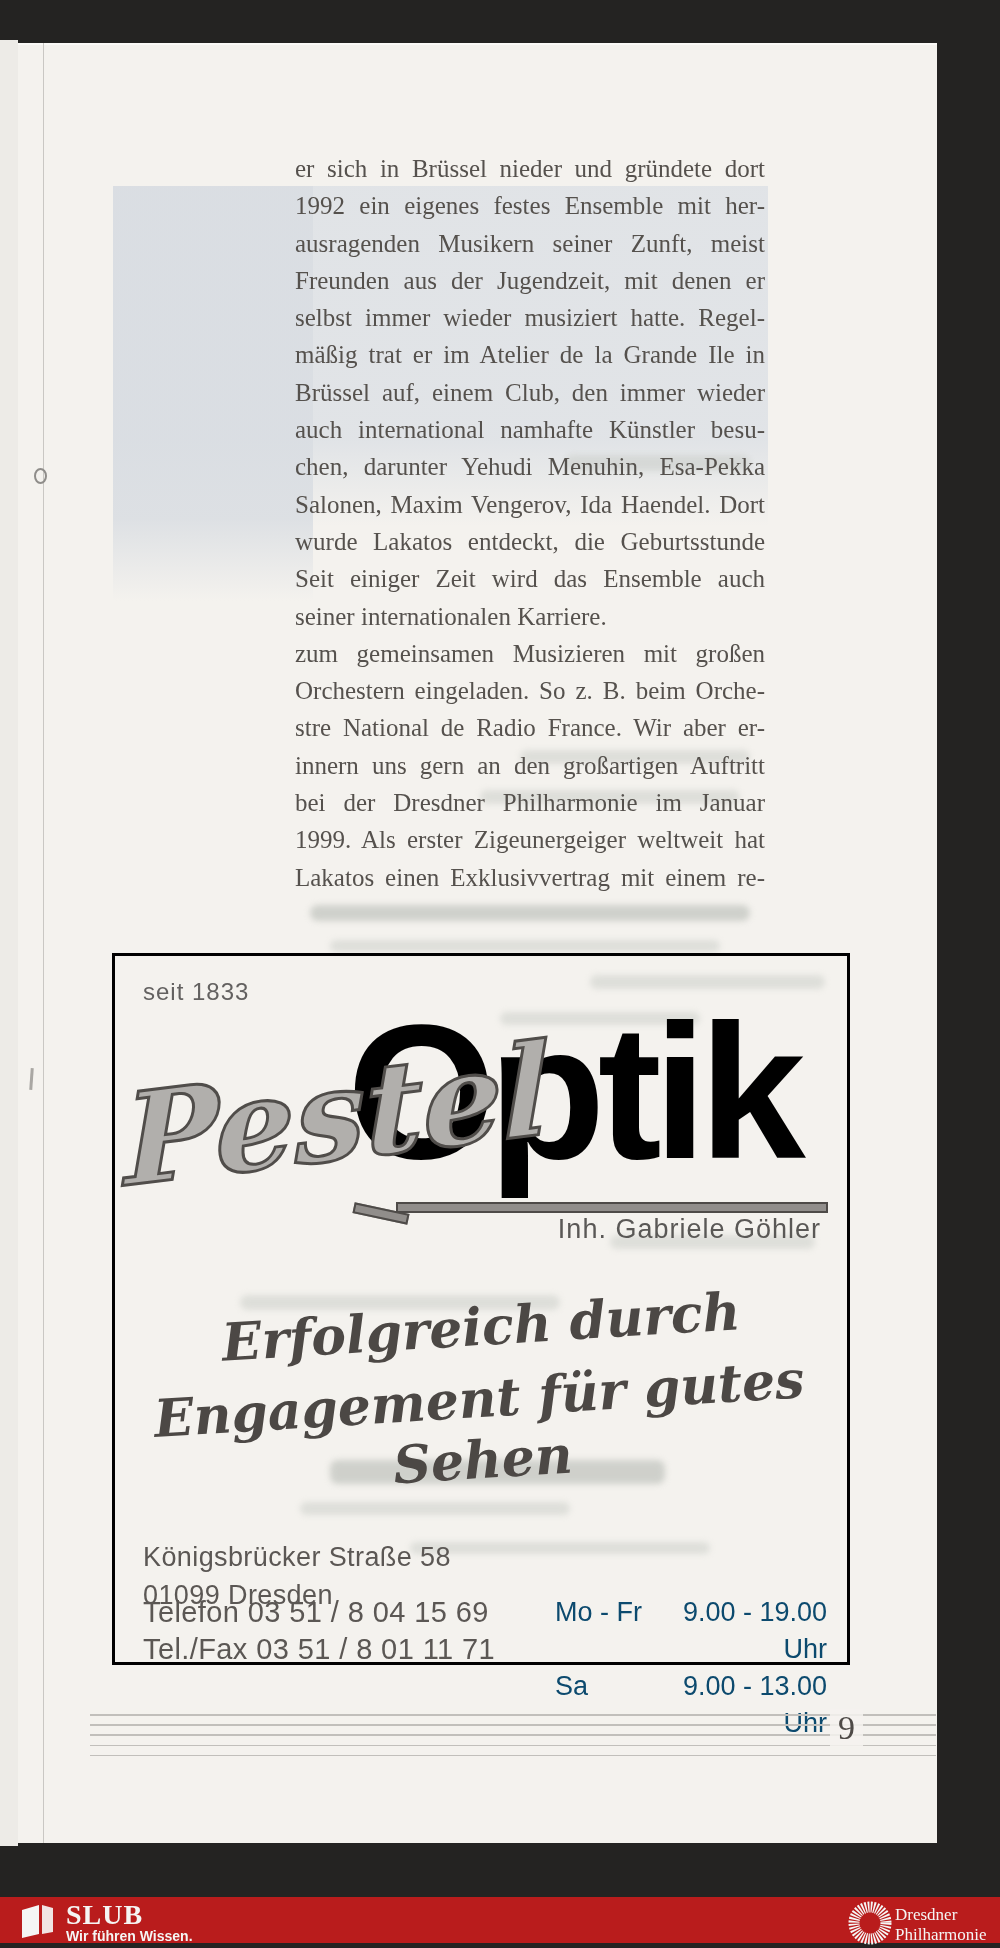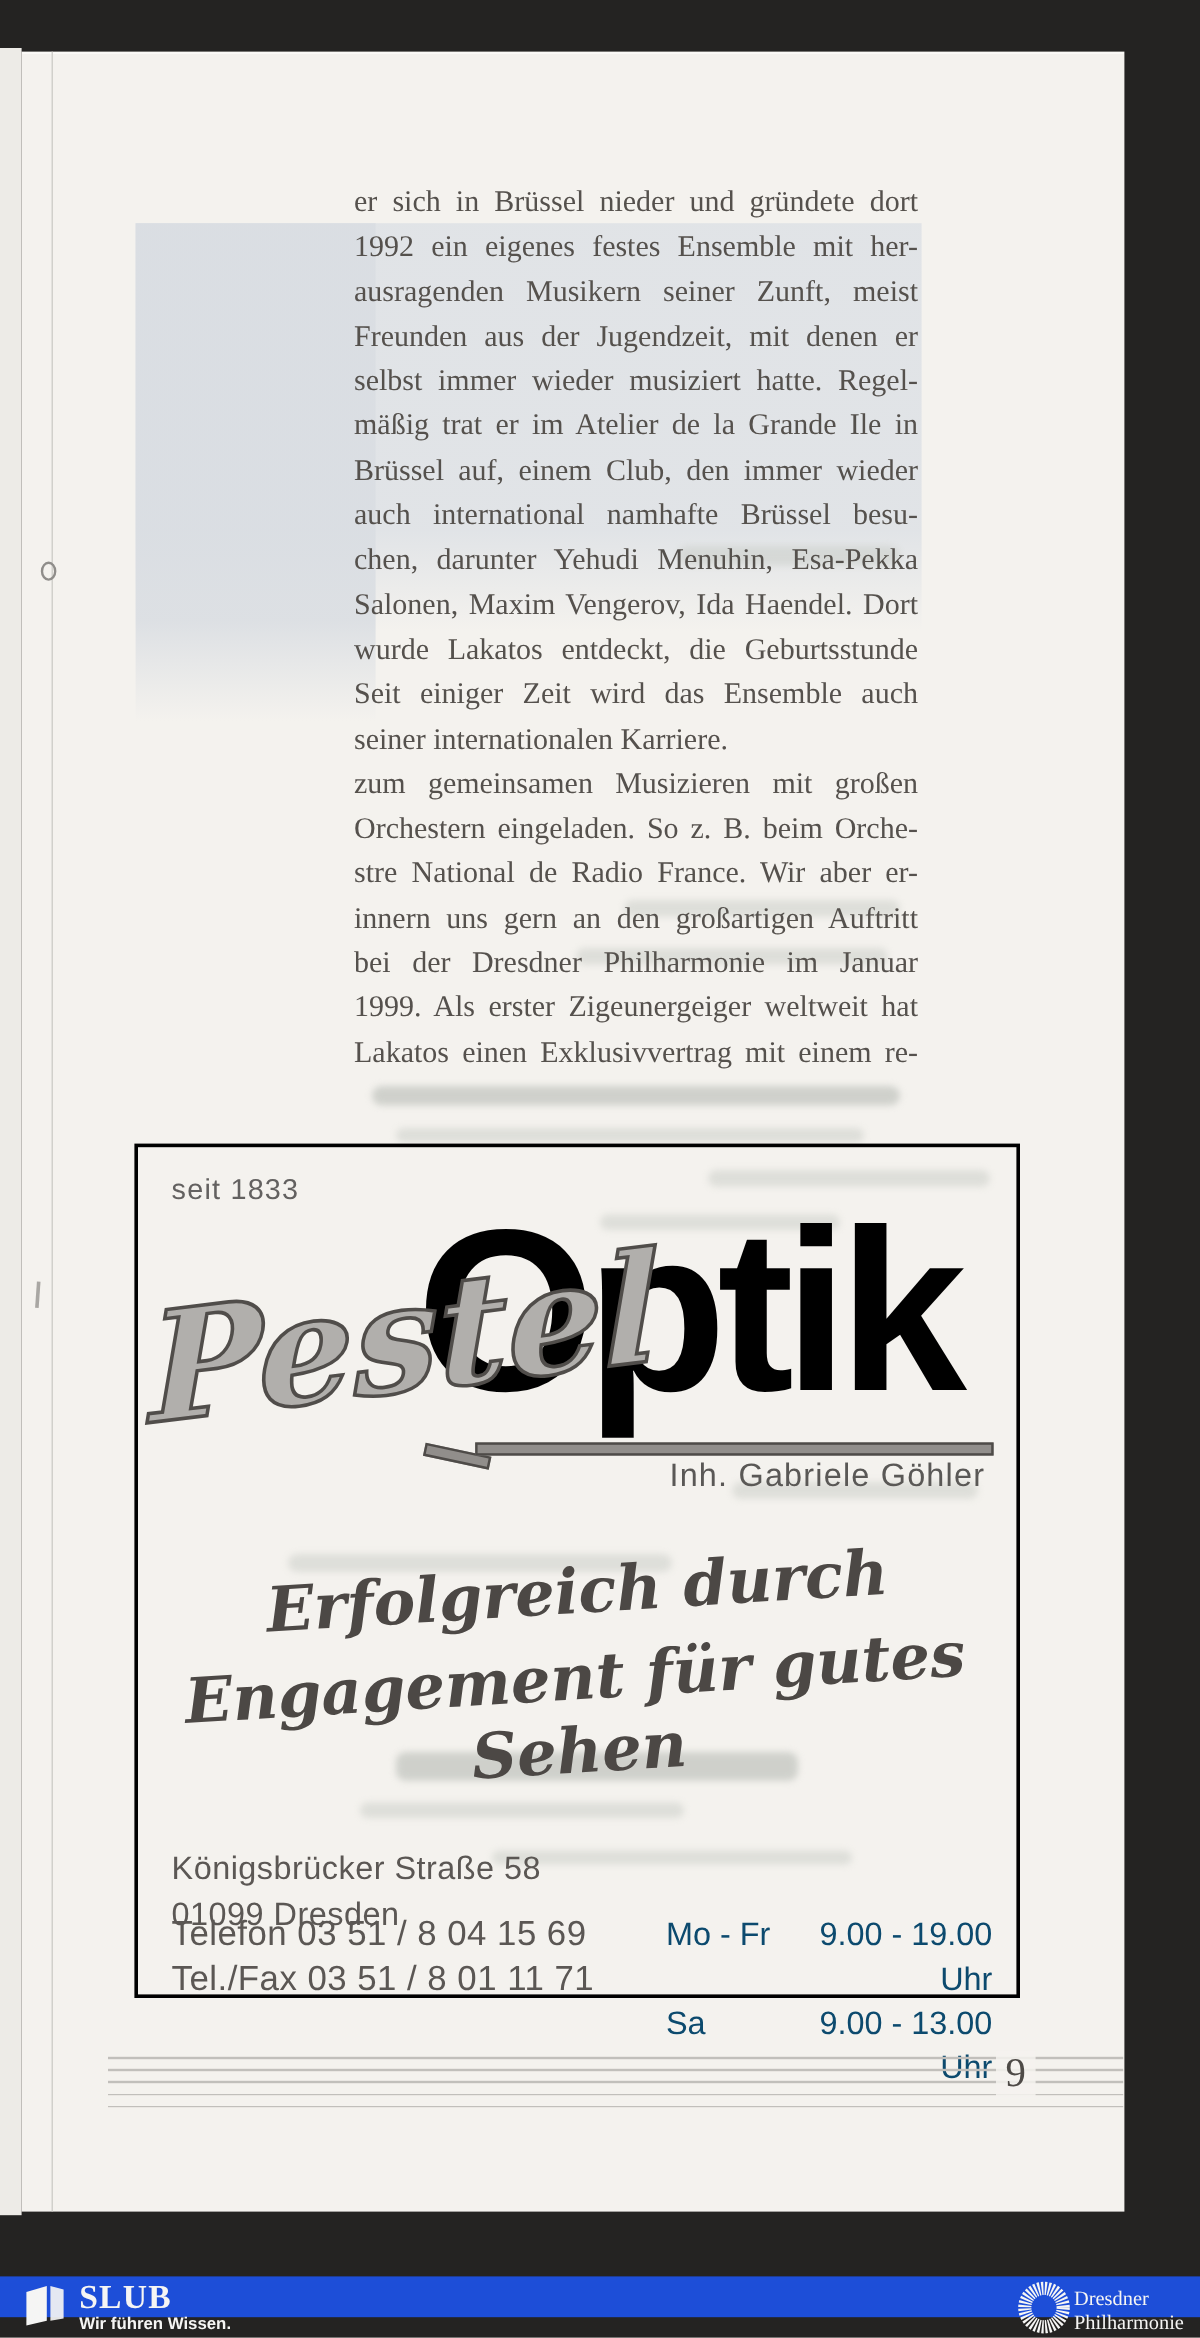--- a/index.html
+++ b/index.html
@@ -87,22 +87,22 @@
   
   .staff{position:absolute;left:72px;top:1671px;width:846px;}
   .staff div{height:1.5px;background:#c1bfbb;margin-bottom:8.7px;}
   .pagenum{
     position:absolute;left:812px;top:1666px;
     font-family:"Liberation Serif",serif;font-size:34px;color:#4e4a47;
     background:rgba(244,242,238,.85);padding:0 8px;
   }
   
   .footer{
-    position:absolute;left:0;top:1897px;width:1000px;height:34px;
-    background:#1d4ed8;color:#f5f5f4;
+    position:absolute;left:0;top:1897px;width:1000px;height:46px;
+    background:#b91c1c;color:#f5f5f4;
   }
   .slub{position:absolute;left:20px;top:5px;display:flex;}
   .slub-text{margin-left:10px;}
   .slub-name{font-family:"Liberation Serif",serif;font-weight:bold;font-size:28px;line-height:26px;letter-spacing:1px;}
   .slub-tagline{font-size:14px;font-weight:bold;line-height:16px;}
   .dp{position:absolute;left:846px;top:2px;display:flex;align-items:center;}
   .dp-text{margin-left:1px;font-family:"Liberation Serif",serif;font-size:17px;line-height:20px;}
 </style>
 </head>
 <body>
@@ -130,21 +130,21 @@
   <div class="ghost" style="left:392px;top:1499px;width:300px;height:12px;"></div>
 
   <div class="textcol">
     <div class="tline j">er sich in Brüssel nieder und gründete dort</div>
     <div class="tline j">1992 ein eigenes festes Ensemble mit her-</div>
     <div class="tline j">ausragenden Musikern seiner Zunft, meist</div>
     <div class="tline j">Freunden aus der Jugendzeit, mit denen er</div>
     <div class="tline j">selbst immer wieder musiziert hatte. Regel-</div>
     <div class="tline j">mäßig trat er im Atelier de la Grande Ile in</div>
     <div class="tline j">Brüssel auf, einem Club, den immer wieder</div>
-    <div class="tline j">auch international namhafte Brüssel besu-</div>
+    <div class="tline j">auch international namhafte Künstler besu-</div>
     <div class="tline j">chen, darunter Yehudi Menuhin, Esa-Pekka</div>
     <div class="tline j">Salonen, Maxim Vengerov, Ida Haendel. Dort</div>
     <div class="tline j">wurde Lakatos entdeckt, die Geburtsstunde</div>
     <div class="tline j">Seit einiger Zeit wird das Ensemble auch</div>
     <div class="tline">seiner internationalen Karriere.</div>
     <div class="tline j">zum gemeinsamen Musizieren mit großen</div>
     <div class="tline j">Orchestern eingeladen. So z. B. beim Orche-</div>
     <div class="tline j">stre National de Radio France. Wir aber er-</div>
     <div class="tline j">innern uns gern an den großartigen Auftritt</div>
     <div class="tline j">bei der Dresdner Philharmonie im Januar</div>

